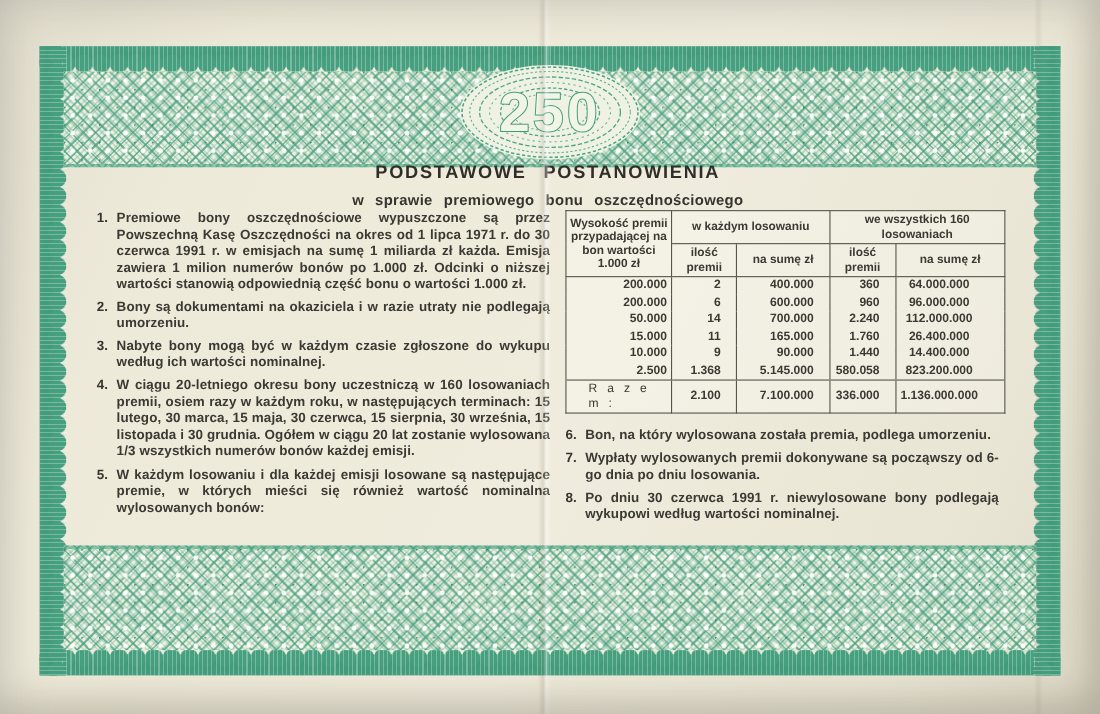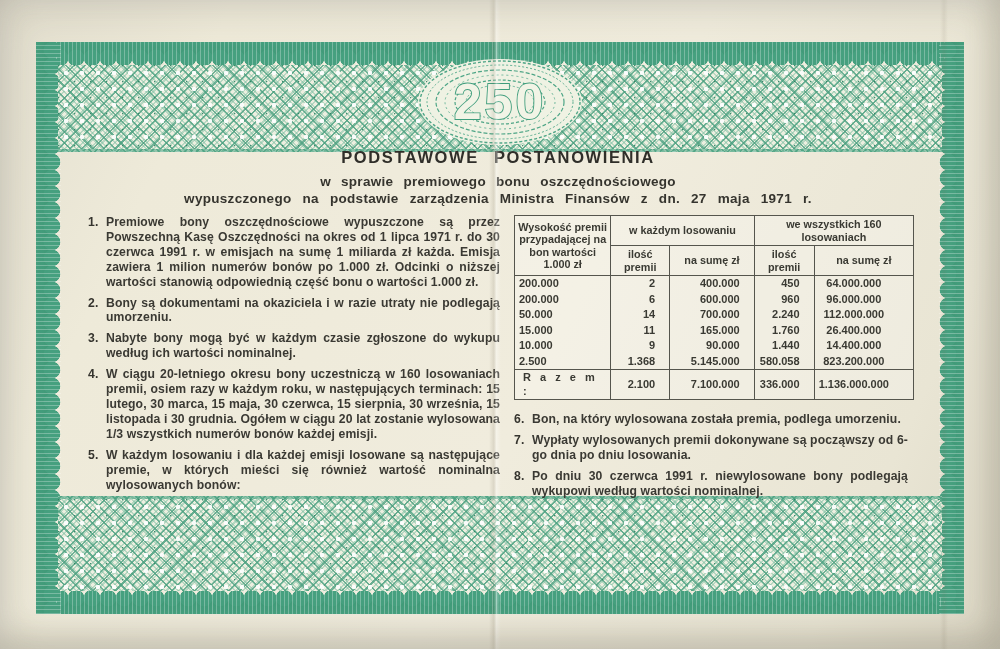--- a/index.html
+++ b/index.html
@@ -87,27 +87,27 @@
   .col-left{width:412px;}
   .col-right{width:394px;}
   .clause{display:flex;font-size:12.2px;line-height:14.9px;margin-bottom:6px;letter-spacing:.1px;}
   .cnum{flex:0 0 18px;font-weight:bold;}
   .ctext{flex:1;text-align:justify;font-weight:bold;color:#3a3933;}
   
   .btable{border-collapse:collapse;width:400px;font-size:11px;color:#3a3a33;margin-bottom:12px;background:rgba(255,255,255,.25);}
   .btable th,.btable td{border:1px solid #55554d;}
   .btable th{font-weight:bold;text-align:center;padding:2px 2px;line-height:12.5px;font-size:10.8px;}
   .btable td{padding:1px 4px;line-height:13.5px;font-weight:bold;}
-  .btable td.c1{text-align:left;}
+  .btable td.c1{text-align:right;}
   .btable tr.data td{border-top:none;border-bottom:none;}
   .btable tr.data:first-of-type td{border-top:1px solid #55554d;}
   .btable td.n{text-align:right;padding-right:14px;}
   .btable td.n2{text-align:center;padding-right:24px;}
   .razem td{height:20px;}
-  .razem .lbl{letter-spacing:3px;padding-left:8px;font-weight:bold;}
+  .razem .lbl{letter-spacing:3px;padding-left:20px;font-weight:normal;}
   
   .crease-v{
     position:absolute;top:0;bottom:0;left:489px;width:12px;pointer-events:none;
     background:linear-gradient(to right, rgba(0,0,0,0), rgba(110,100,80,.16) 40%, rgba(255,255,255,.35) 62%, rgba(0,0,0,0));
   }
   .crease-v2{
     position:absolute;top:0;bottom:0;left:940px;width:8px;pointer-events:none;
     background:linear-gradient(to right, rgba(0,0,0,0), rgba(110,100,80,.10) 50%, rgba(0,0,0,0));
   }
 </style>
@@ -134,21 +134,20 @@
       <ellipse cx="85" cy="46" rx="55" ry="27" fill="none" stroke="#6db79b" stroke-width="1" stroke-dasharray="2 3"></ellipse>
       <ellipse cx="85" cy="46" rx="45" ry="22" fill="none" stroke="#4da586" stroke-width="1.2" stroke-dasharray="3 2"></ellipse>
       <ellipse cx="85" cy="46" rx="34" ry="17" fill="none" stroke="#6db79b" stroke-width="1" stroke-dasharray="2 2"></ellipse>
       <text x="85" y="63" text-anchor="middle" font-family="'Liberation Sans', sans-serif" font-weight="bold" font-size="50" letter-spacing="3" fill="#f2f4e6" stroke="#3f9d7c" stroke-width="1.8" style="paint-order:stroke">250</text>
     </svg>
   </div>
 
   <div class="content">
     <div class="doc-title">PODSTAWOWE  POSTANOWIENIA</div>
     <div class="doc-sub1">w sprawie premiowego bonu oszczędnościowego</div>
-    <div class="doc-sub2">wypuszczonego na podstawie zarządzenia Ministra Finansów z dn. 27 maja 1971 r.</div>
 
     <div class="columns">
 
       <div class="col-left">
         <div class="clause">
           <span class="cnum">1.</span>
           <span class="ctext">Premiowe bony oszczędnościowe wypuszczone są przez Powszechną Kasę Oszczędności na okres od 1 lipca 1971 r. do 30 czerwca 1991 r. w emisjach na sumę 1 miliarda zł każda. Emisja zawiera 1 milion numerów bonów po 1.000 zł. Odcinki o niższej wartości stanowią odpowiednią część bonu o wartości 1.000 zł.</span>
         </div>
         <div class="clause">
           <span class="cnum">2.</span>
@@ -186,21 +185,21 @@
           <tr>
             <th>ilość premii</th>
             <th>na sumę zł</th>
             <th>ilość premii</th>
             <th>na sumę zł</th>
           </tr>
           <tr class="data">
             <td class="c1">200.000</td>
             <td class="n">2</td>
             <td class="n">400.000</td>
-            <td class="n">450</td>
+            <td class="n">360</td>
             <td class="n2">64.000.000</td>
           </tr>
           <tr class="data">
             <td class="c1">200.000</td>
             <td class="n">6</td>
             <td class="n">600.000</td>
             <td class="n">960</td>
             <td class="n2">96.000.000</td>
           </tr>
           <tr class="data">

